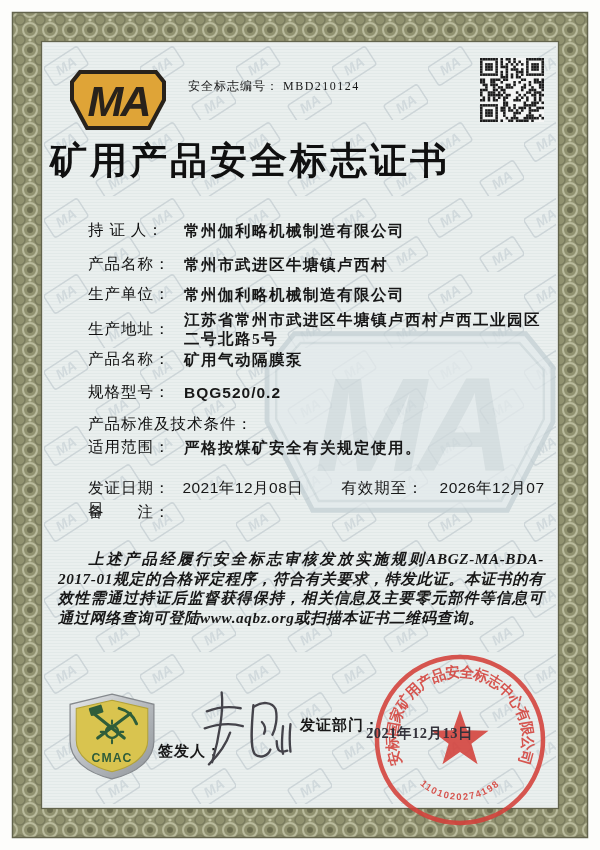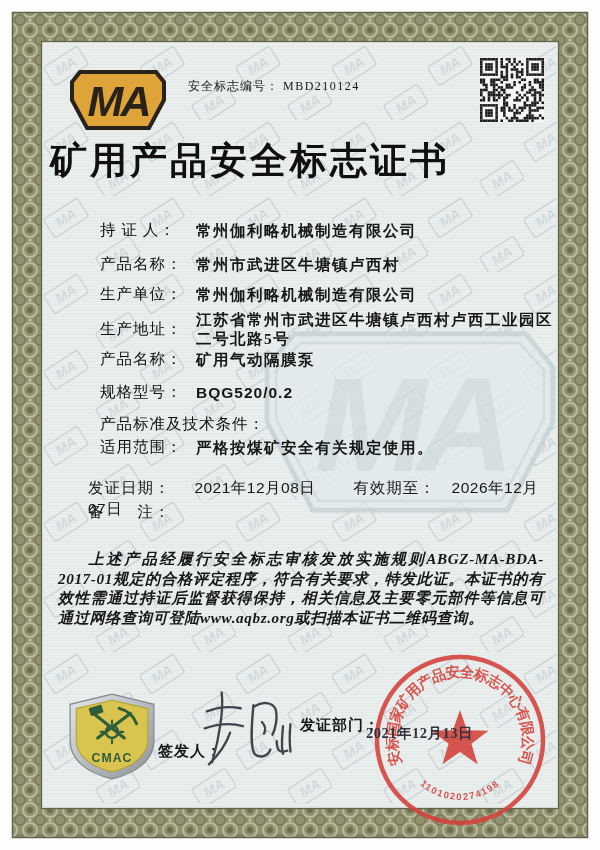--- a/index.html
+++ b/index.html
@@ -9,21 +9,21 @@
   .paper{position:absolute;left:44px;top:44px;width:512px;height:762px;
          background:repeating-linear-gradient(180deg,#eaefee 0px,#eaefee 2px,#e2e9e8 2px,#e2e9e8 3px);}
   .content{position:absolute;left:44px;top:44px;width:512px;height:762px;}
   .wm{position:absolute;left:0;top:0;pointer-events:none;}
   .abs{position:absolute;}
   .no-line{left:144px;top:34px;font-size:12px;letter-spacing:1px;}
   .no-line .num{font-family:"Liberation Serif",serif;letter-spacing:1.5px;}
   .title{left:0;top:92px;width:412px;text-align:center;font-size:37px;font-weight:900;
          letter-spacing:3px;color:#101010;}
   .row{left:44px;display:flex;align-items:flex-start;font-size:15.5px;line-height:18px;}
-  .flabel{flex:none;width:92px;letter-spacing:1px;color:#101010;margin-left:12px;}
+  .flabel{flex:none;width:92px;letter-spacing:1px;color:#101010;}
   .flabel.wide{width:182px;}
   .fvalue{margin-left:4px;max-width:372px;font-weight:700;letter-spacing:1.5px;line-height:19px;}
   .fvalue.latin{font-family:"Liberation Sans",sans-serif;font-style:normal;letter-spacing:1px;}
   .fvalue.plain{font-weight:400;font-style:normal;font-family:"Liberation Sans",sans-serif;letter-spacing:0.5px;}
   .daterow{left:44px;font-size:15.5px;}
   .daterow .dl{letter-spacing:1px;}
   .daterow .dv{font-family:"Liberation Sans",sans-serif;letter-spacing:0.5px;}
   .remark{left:44px;font-size:15.5px;letter-spacing:1px;}
   .para{left:14px;top:505px;width:486px;font-size:15.2px;line-height:19.5px;
         font-weight:700;font-style:italic;text-indent:2em;letter-spacing:0.6px;text-align:justify;}
@@ -448,21 +448,21 @@
     <div class="abs row" style="top:371px">
       <span class="flabel wide">产品标准及技术条件：</span>
     </div>
     <div class="abs row" style="top:394px">
       <span class="flabel">适用范围：</span>
       <span class="fvalue">严格按煤矿安全有关规定使用。</span>
     </div>
 
     <div class="abs daterow" style="top:434px">
       <span class="dl">发证日期：</span>
-      <span class="dv" style="margin-left:20px">2021年12月08日</span>
+      <span class="dv" style="margin-left:8px">2021年12月08日</span>
       <span class="dl" style="margin-left:34px">有效期至：</span>
       <span class="dv" style="margin-left:12px">2026年12月07日</span>
     </div>
 
     <div class="abs remark" style="top:458px">
       <span>备　　注：</span>
     </div>
 
     <div class="abs para">上述产品经履行安全标志审核发放实施规则ABGZ-MA-BDA-2017-01规定的合格评定程序，符合有关要求，特发此证。本证书的有效性需通过持证后监督获得保持，相关信息及主要零元部件等信息可通过网络查询可登陆www.aqbz.org或扫描本证书二维码查询。</div>
 

